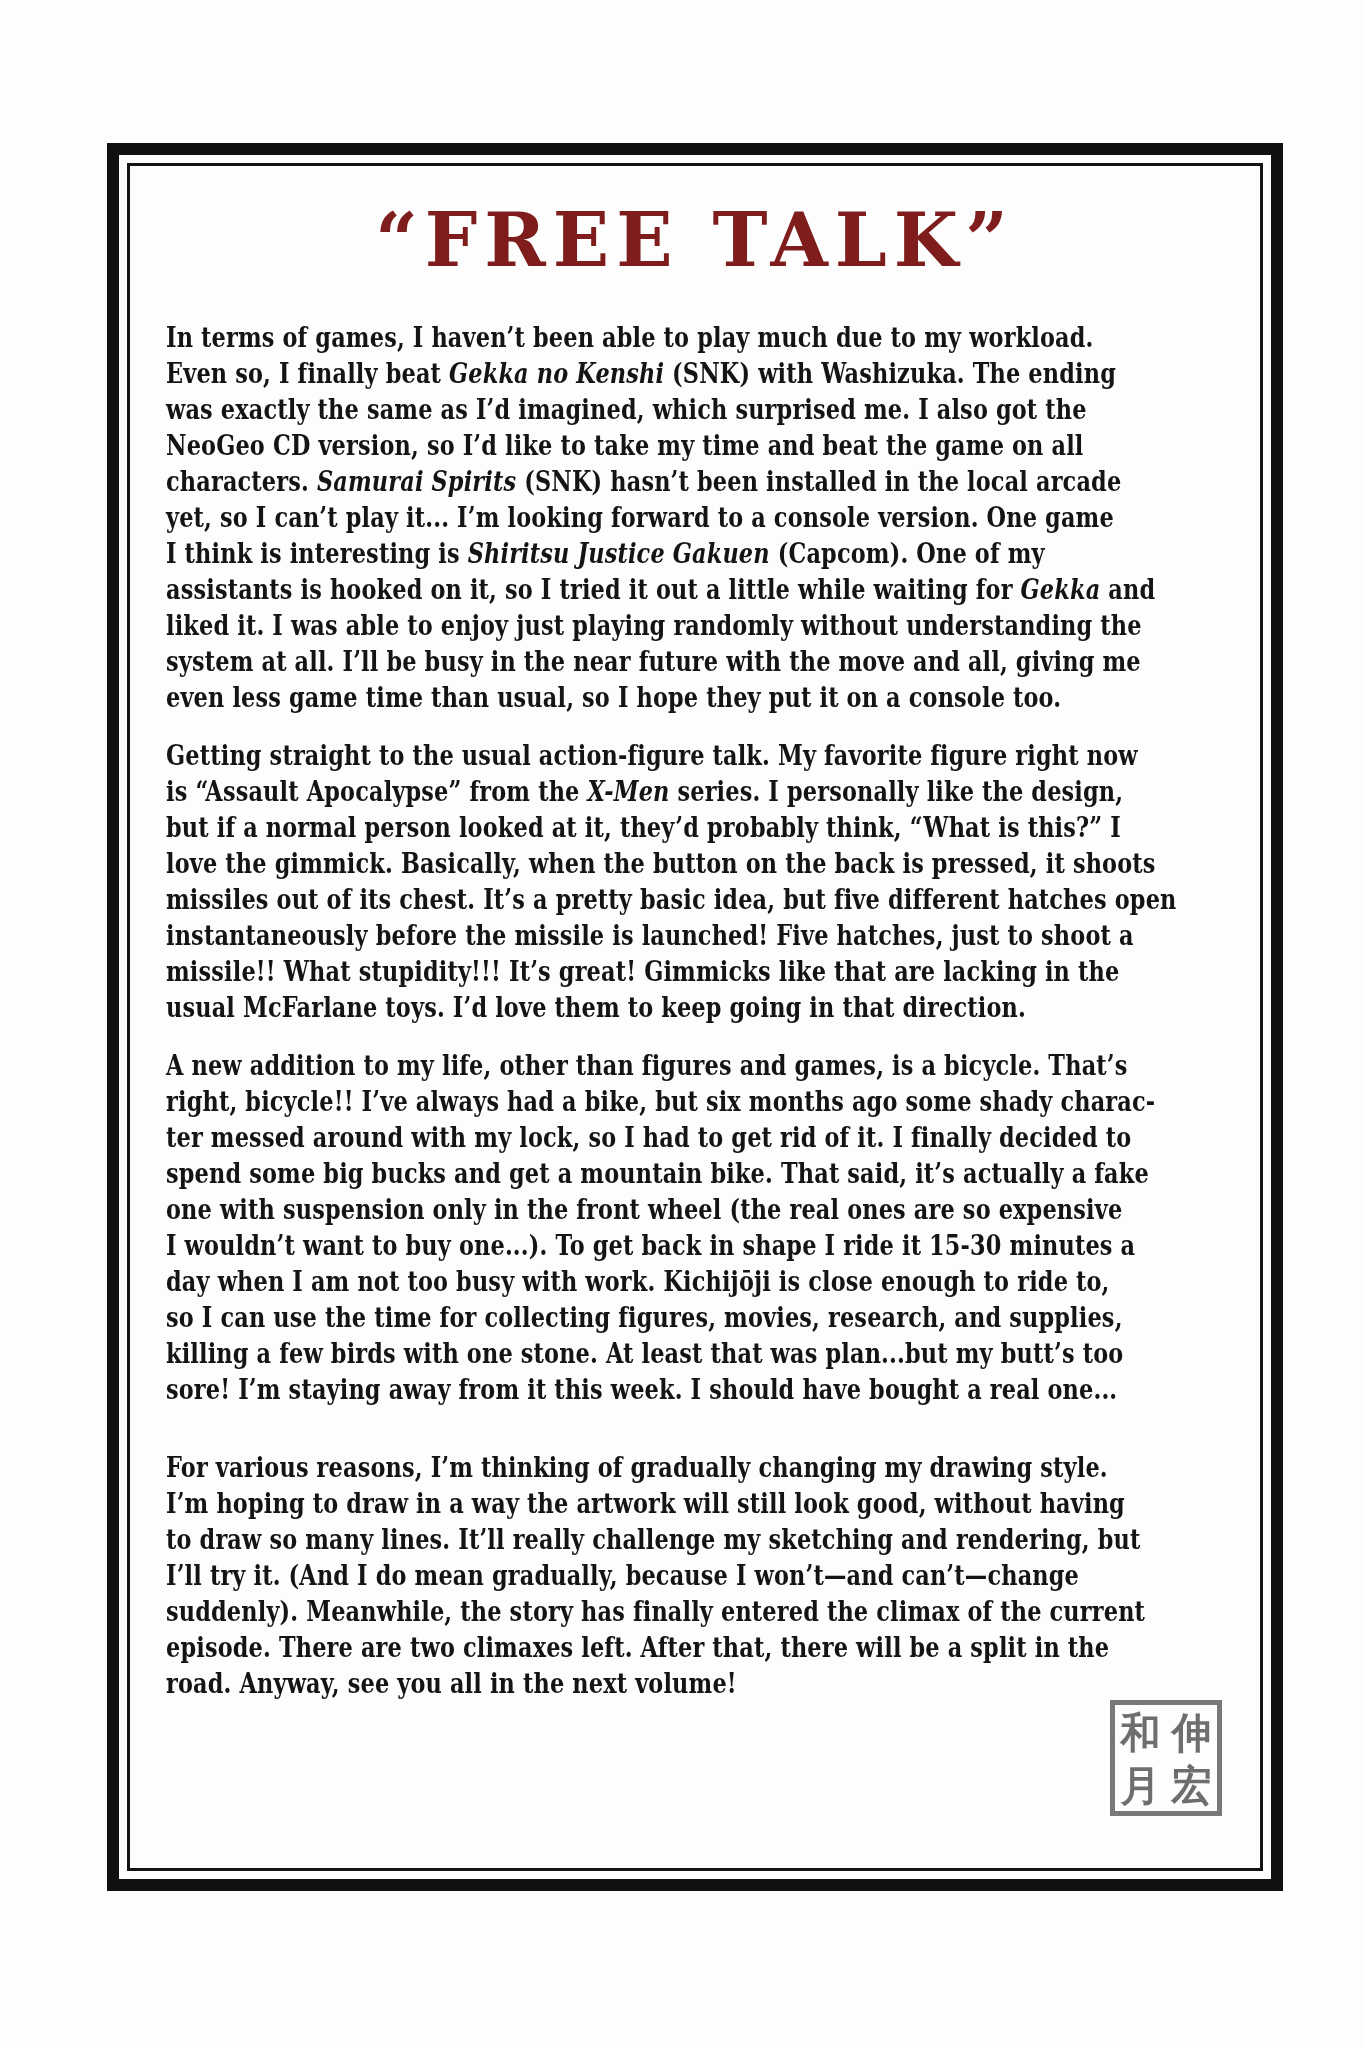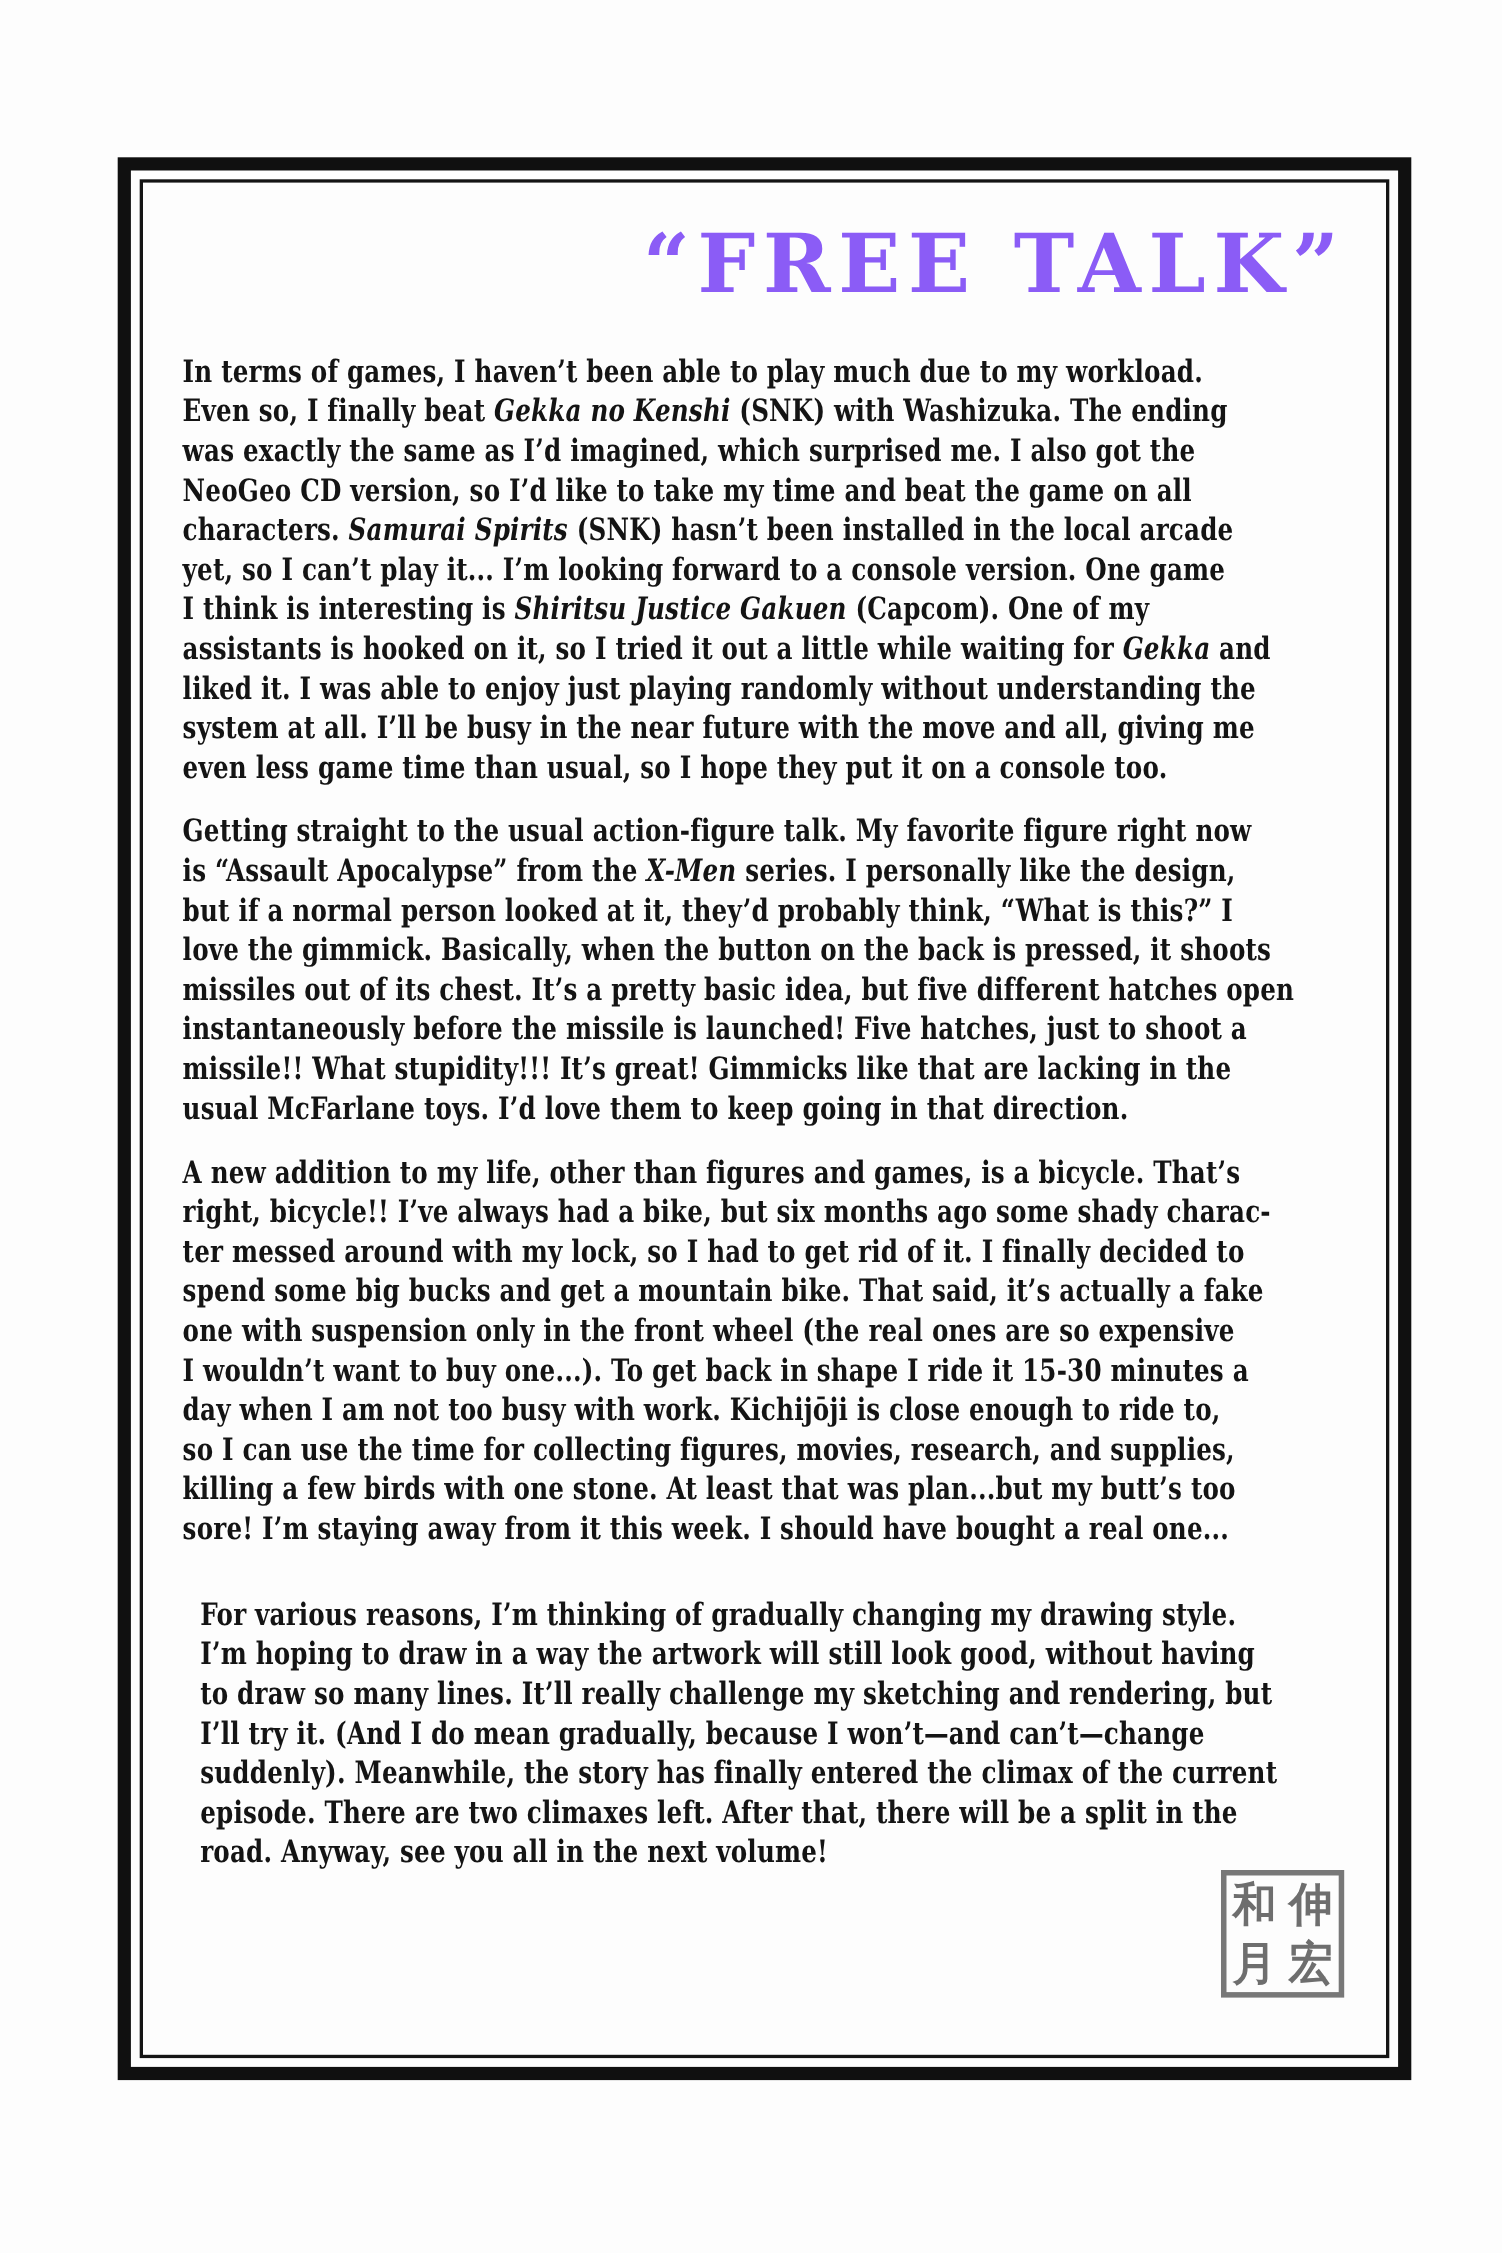--- a/index.html
+++ b/index.html
@@ -31,37 +31,37 @@
     position: relative;
     width: 100%;
     height: 100%;
     box-sizing: border-box;
     border: 3px solid #141414;
     padding: 18px 36px 0 36px;
     overflow: hidden;
   }
   .title {
     margin: 14px 0 38px 0;
-    text-align: right;
+    text-align: center;
     font-size: 74px;
     line-height: 84px;
     font-weight: bold;
     letter-spacing: 7px;
-    color: #8b5cf6;
+    color: #7f1d1d;
     white-space: nowrap;
   }
   .para {
     margin: 0 0 42px 0;
     font-size: 28px;
     line-height: 36px;
     font-weight: bold;
     color: #141414;
   }
   .para.tight { margin-bottom: 22px; }
-  .para.last { margin-bottom: 0; margin-left: 16px; }
+  .para.last { margin-bottom: 0; }
   .condense {
     display: block;
     width: 125%;
     transform: scaleX(0.8);
     transform-origin: 0 0;
     white-space: pre-line;
     letter-spacing: 0.2px;
   }
   .seal {
     position: absolute;

